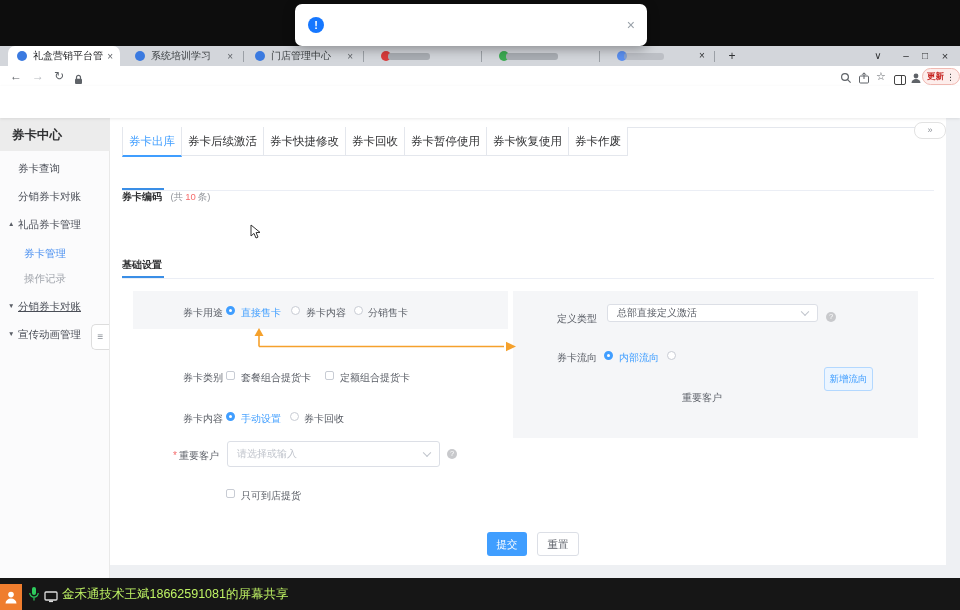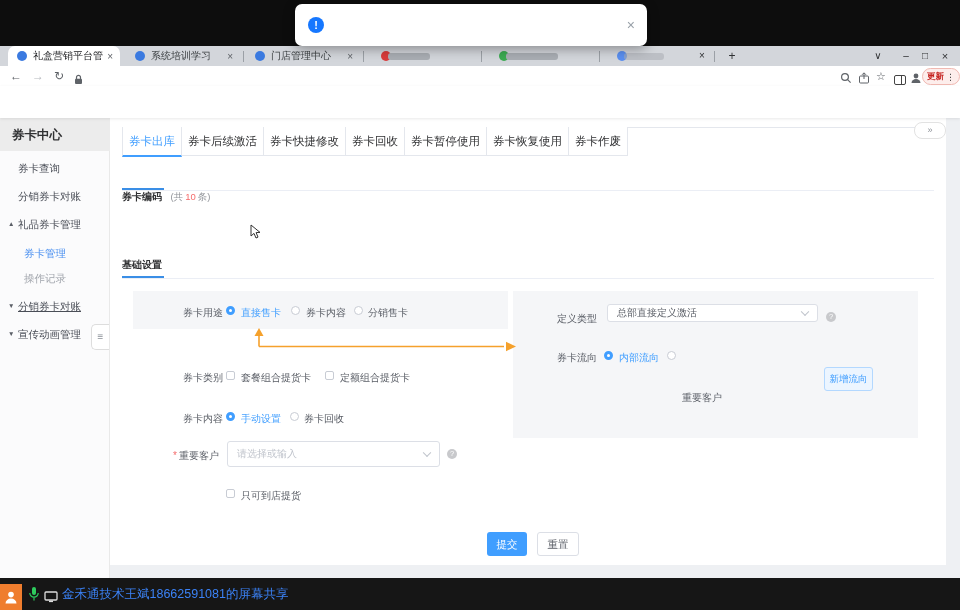--- a/index.html
+++ b/index.html
@@ -97,21 +97,21 @@
   .req{color:#f56c6c;margin-right:2px;}
   .btn-add{left:824px;top:367px;width:49px;height:24px;border:1px solid #b3d8ff;background:#ecf5ff;color:#409eff;
            border-radius:3px;font-size:9.5px;text-align:center;line-height:22px;box-sizing:border-box;}
   .btn-submit{left:487px;top:532px;width:40px;height:24px;background:#409eff;color:#fff;border-radius:3px;
               font-size:10.5px;text-align:center;line-height:24px;}
   .btn-reset{left:537px;top:532px;width:42px;height:24px;background:#fff;color:#5a5e66;border:1px solid #dcdfe6;
              border-radius:3px;font-size:10.5px;text-align:center;line-height:22px;box-sizing:border-box;}
   
   .sharebar{left:0;top:578px;width:960px;height:32px;background:#161616;}
   .share-person{left:0;top:584px;width:22px;height:26px;background:#ef7d2e;display:flex;align-items:center;justify-content:center;}
-  .share-text{left:62px;top:578px;height:32px;line-height:32px;font-size:12.5px;color:#3b82f6;}
+  .share-text{left:62px;top:578px;height:32px;line-height:32px;font-size:12.5px;color:#bef264;}
 </style>
 </head>
 <body>
 
 <div class="screen">
 
   <div class="a top-strip"></div>
 
   <div class="a tabstrip"></div>
 

